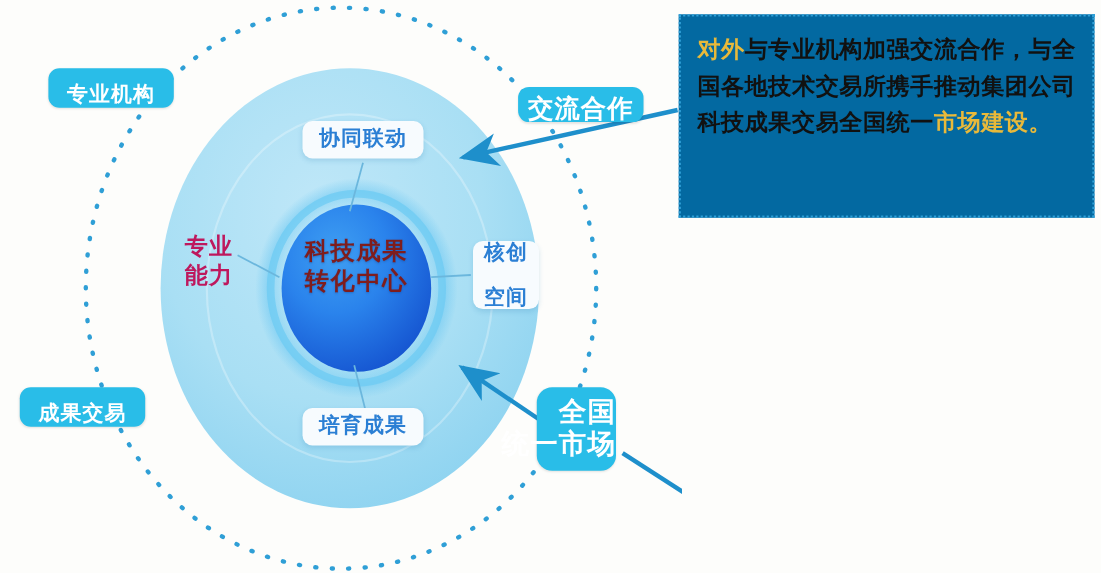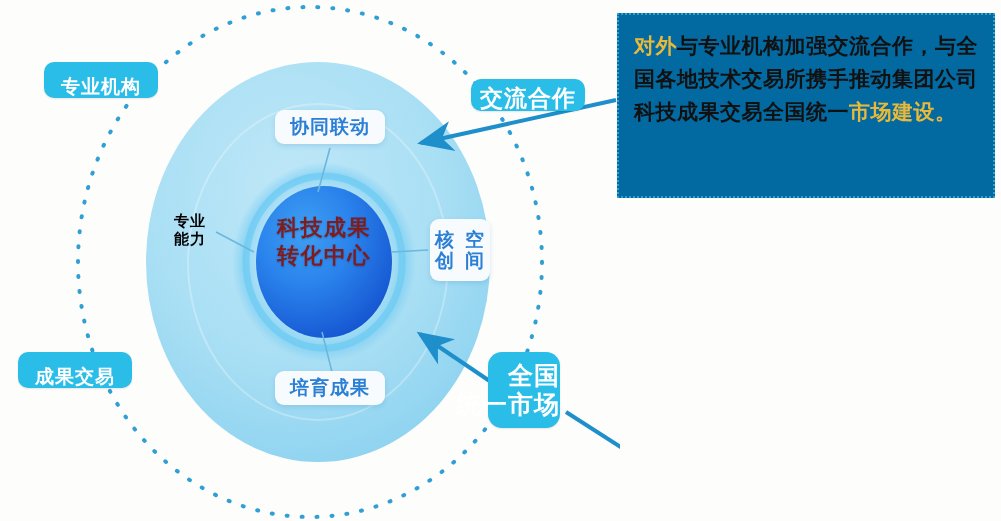--- a/index.html
+++ b/index.html
@@ -51,27 +51,27 @@
     font-size:19px;
     letter-spacing:1px;
     display:flex;align-items:center;justify-content:center;
     text-align:center;
     line-height:1.12;
     box-shadow:0 2px 5px rgba(40,120,180,0.18);
     z-index:6;
   }
   .pill.p-coord{left:275px;top:110px;width:110px;height:34px;}
   .pill.p-fruit{left:275px;top:371px;width:110px;height:34px;}
-  .pill.p-space{left:430px;top:219px;width:60px;height:62px;flex-direction:row;justify-content:space-between;}
+  .pill.p-space{left:430px;top:219px;width:60px;height:62px;flex-direction:column;justify-content:space-between;}
   .pill.p-space span{display:block;}
 
   
   .soft-label{
     position:absolute;left:155px;top:212px;width:70px;
-    color:#000000;font-weight:bold;font-size:15px;
+    color:#be185d;font-weight:bold;font-size:21px;
     text-align:center;line-height:1.22;letter-spacing:1px;
     z-index:5;
   }
   .soft-label span{display:block;}
 
   
   .core-text{
     position:absolute;left:258px;top:214px;width:132px;
     color:#7f1d1d;font-weight:bold;font-size:22px;
     text-align:center;line-height:1.26;letter-spacing:1.5px;

